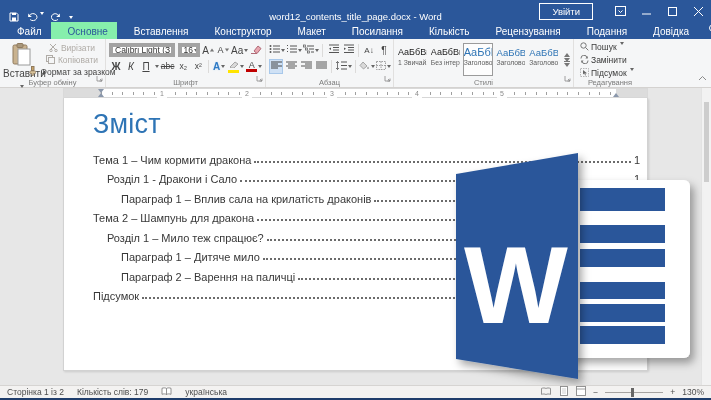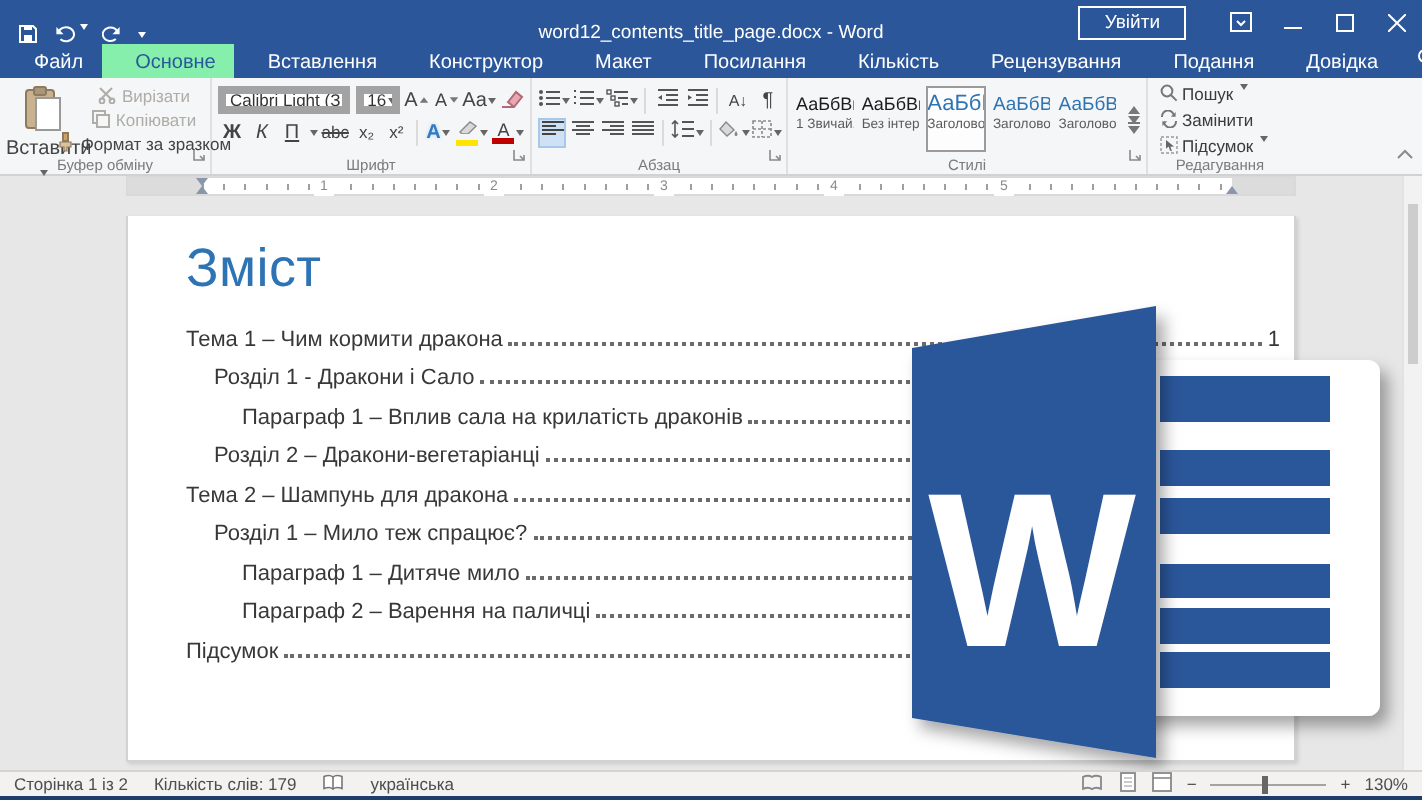--- a/index.html
+++ b/index.html
@@ -86,21 +86,21 @@
   .ticks { position:absolute; left:37px; right:31px; top:3px; height:3px;
     background:repeating-linear-gradient(to right, #9f9f9f 0 1px, transparent 1px 10.6px); }
   .rnum { position:absolute; top:0.5px; font-size:7px; color:#8a8a8a; width:10px; text-align:center; background:#fff; line-height:8px; }
   .n1{left:93px;} .n2{left:178px;} .n3{left:263px;} .n4{left:348px;} .n5{left:433px;}
   .ind-top { position:absolute; left:34px; top:0; width:0; height:0; border-left:3.5px solid transparent; border-right:3.5px solid transparent; border-top:4px solid #8a97ab; }
   .ind-bot { position:absolute; left:34px; bottom:0; width:0; height:0; border-left:3.5px solid transparent; border-right:3.5px solid transparent; border-bottom:4px solid #8a97ab; }
   .ind-right { position:absolute; left:549px; bottom:0; width:0; height:0; border-left:3.5px solid transparent; border-right:3.5px solid transparent; border-bottom:4px solid #8a97ab; }
 
   
   .docarea { position:absolute; top:98px; left:0; right:0; bottom:15px; background:#e7e7e7; }
-  .page { position:absolute; left:63px; top:10px; width:585px; height:273px; background:#fff; border:1px solid #d2d2d2; border-top:none; box-shadow:1px 1px 2px rgba(0,0,0,.12); padding:11px 7px 0 29px; }
+  .page { position:absolute; left:63px; top:0; width:585px; height:273px; background:#fff; border:1px solid #d2d2d2; border-top:none; box-shadow:1px 1px 2px rgba(0,0,0,.12); padding:11px 7px 0 29px; }
   .doc-heading { font-size:27px; color:#2e74b5; font-weight:normal; letter-spacing:.2px; line-height:30px; margin-bottom:7px; }
   .toc-row { display:flex; align-items:flex-end; height:19.5px; font-size:11px; color:#383838; }
   .toc-row.lvl1 { padding-left:14px; }
   .toc-row.lvl2 { padding-left:28px; }
   .toc-text { white-space:nowrap; }
   .leader { flex:1; border-bottom:2px dotted #6b6b6b; margin:0 2px 3px 3px; min-width:10px; }
   .toc-page { min-width:7px; text-align:right; }
 
   
   .vscroll { position:absolute; right:0; top:88px; bottom:15px; width:10px; background:#f2f2f2; border-left:1px solid #e3e3e3; }
@@ -498,25 +498,20 @@
       <span class="leader"></span>
       <span class="toc-page">1</span>
     </div>
     <div class="toc-row lvl1">
       <span class="toc-text">Розділ 1  - Дракони і Сало</span>
       <span class="leader"></span>
       <span class="toc-page">1</span>
     </div>
     <div class="toc-row lvl2">
       <span class="toc-text">Параграф 1 – Вплив сала на крилатість драконів</span>
-      <span class="leader"></span>
-      <span class="toc-page"></span>
-    </div>
-    <div class="toc-row lvl1">
-      <span class="toc-text">Розділ 2 – Дракони-вегетаріанці</span>
       <span class="leader"></span>
       <span class="toc-page"></span>
     </div>
     <div class="toc-row lvl0">
       <span class="toc-text">Тема 2 – Шампунь для дракона</span>
       <span class="leader"></span>
       <span class="toc-page"></span>
     </div>
     <div class="toc-row lvl1">
       <span class="toc-text">Розділ 1 – Мило теж спрацює?</span>

